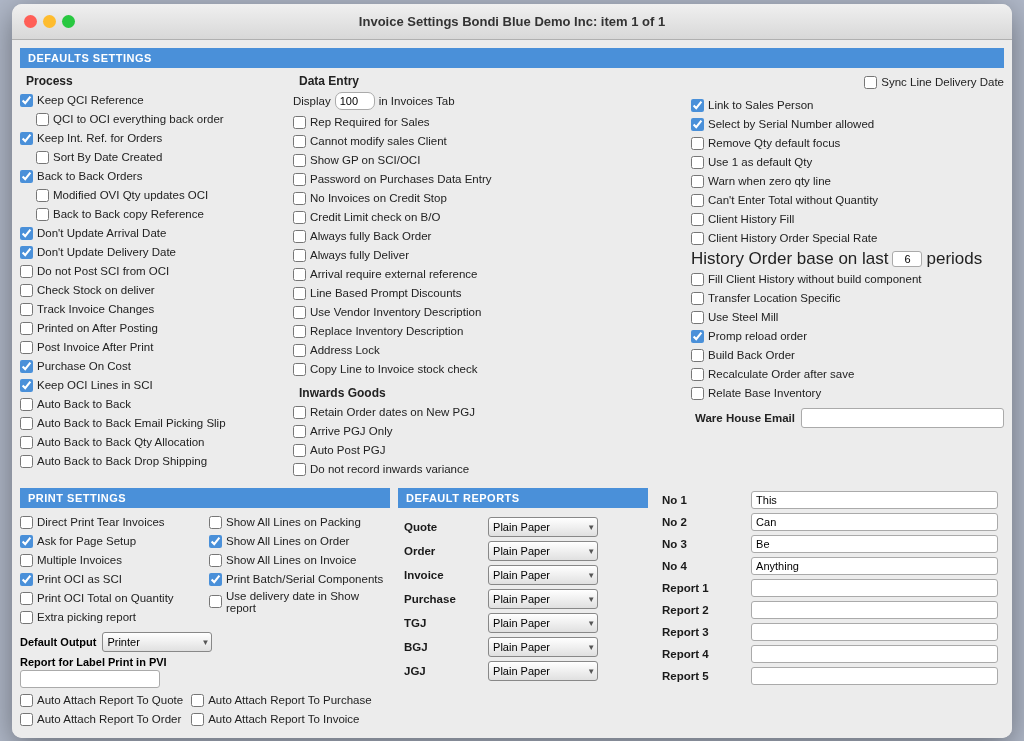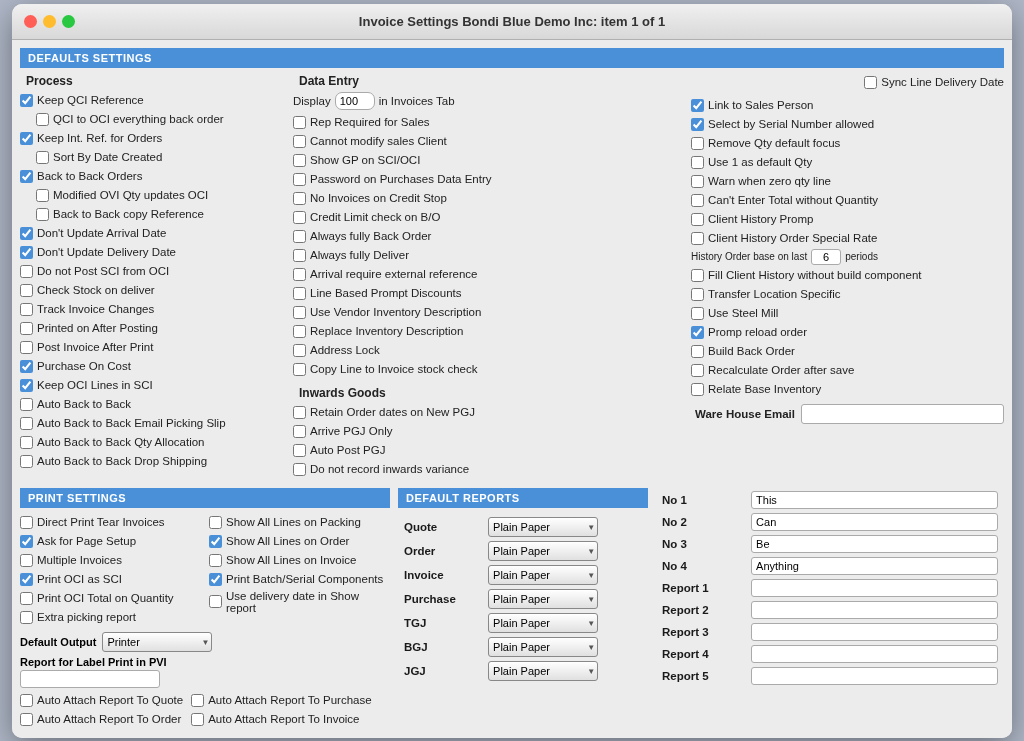--- a/index.html
+++ b/index.html
@@ -135,21 +135,21 @@
       background: white;
       padding: 0 4px;
       font-size: 11px;
     }
     .history-row {
       display: flex;
       align-items: center;
       gap: 4px;
       margin-bottom: 2px;
     }
-    .history-label { font-size: 10px; color: #222; }
+    .history-label { font-size: 17px; color: #222; }
     .history-input {
       width: 30px;
       height: 16px;
       border: 1px solid #aaa;
       border-radius: 3px;
       padding: 0 2px;
       font-size: 11px;
       background: white;
       text-align: center;
     }
@@ -476,21 +476,21 @@
             <div class="checkbox-row">
               <input type="checkbox" style="">
               <span class="checkbox-label">Warn when zero qty line</span>
             </div>
             <div class="checkbox-row">
               <input type="checkbox" style="">
               <span class="checkbox-label">Can't Enter Total without Quantity</span>
             </div>
             <div class="checkbox-row">
               <input type="checkbox" style="">
-              <span class="checkbox-label">Client History Promp</span>
+              <span class="checkbox-label">Client History Fill</span>
             </div>
             <div class="checkbox-row">
               <input type="checkbox" style="">
               <span class="checkbox-label">Client History Order Special Rate</span>
             </div>
           </div>
         <div class="history-row" style="margin-top:2px; margin-bottom:2px;">
           <span class="history-label">History Order base on last</span>
           <input type="text" class="history-input" value="6" style="">
           <span class="history-label">periods</span>

